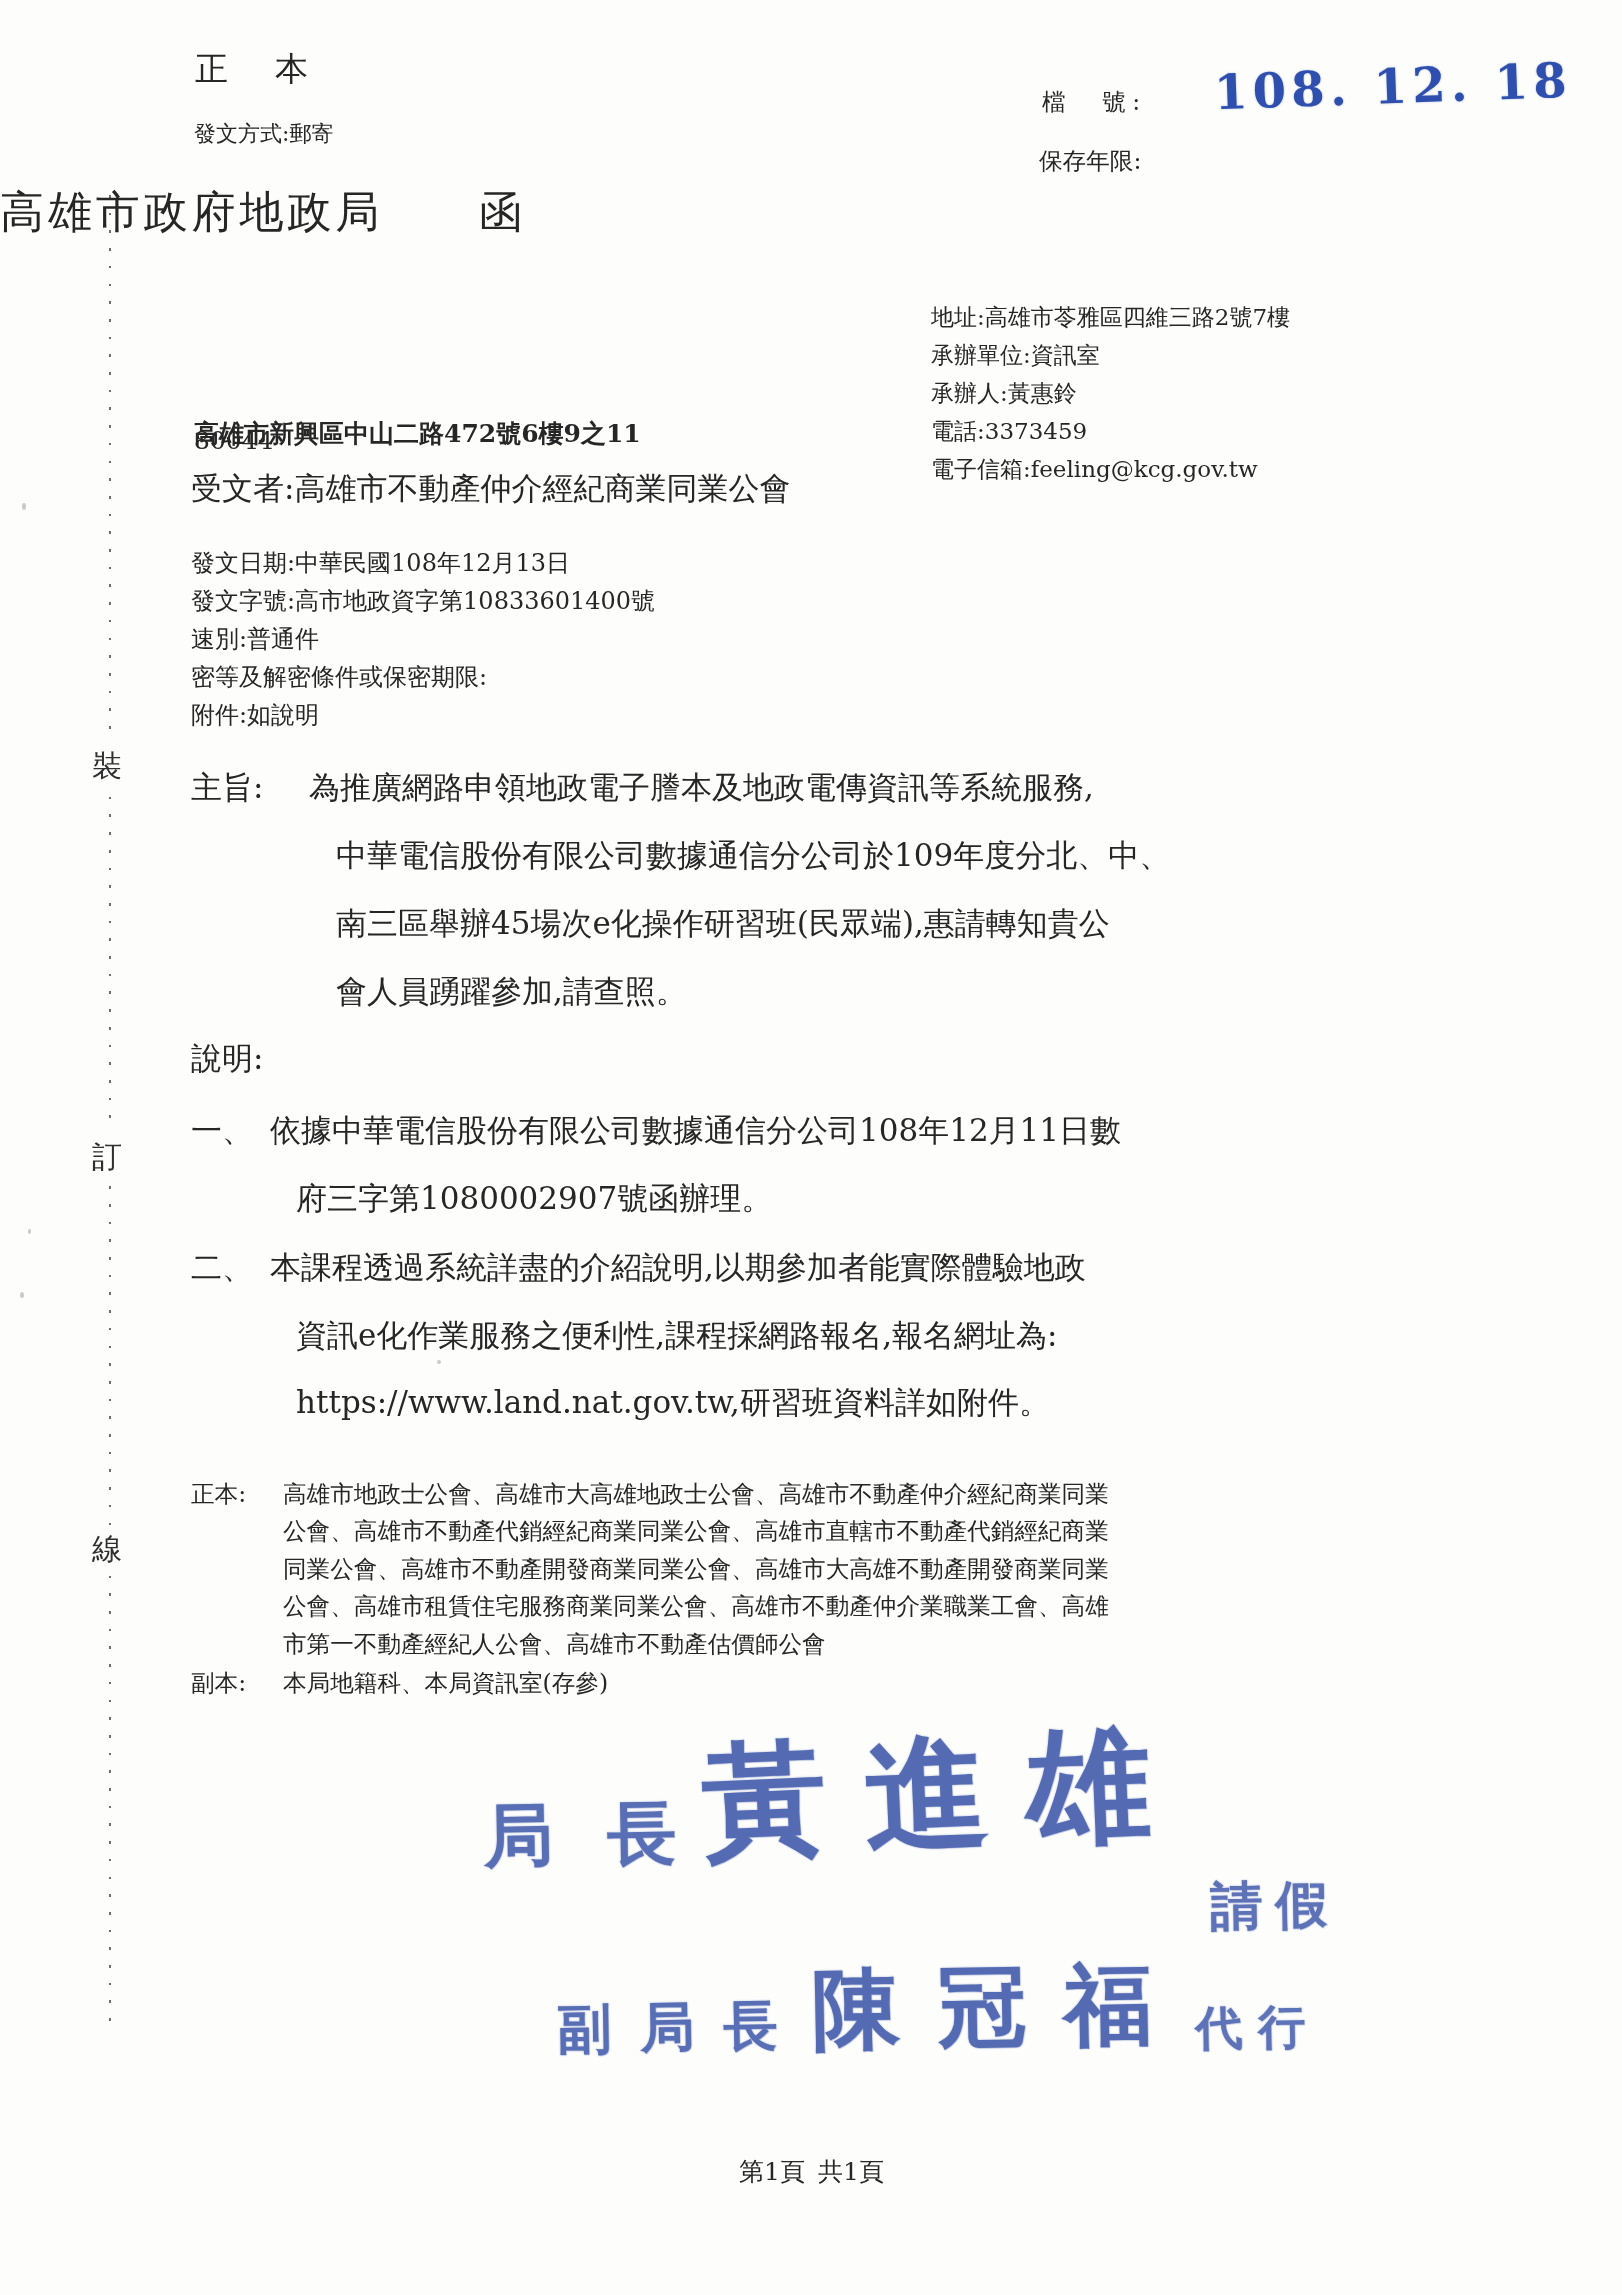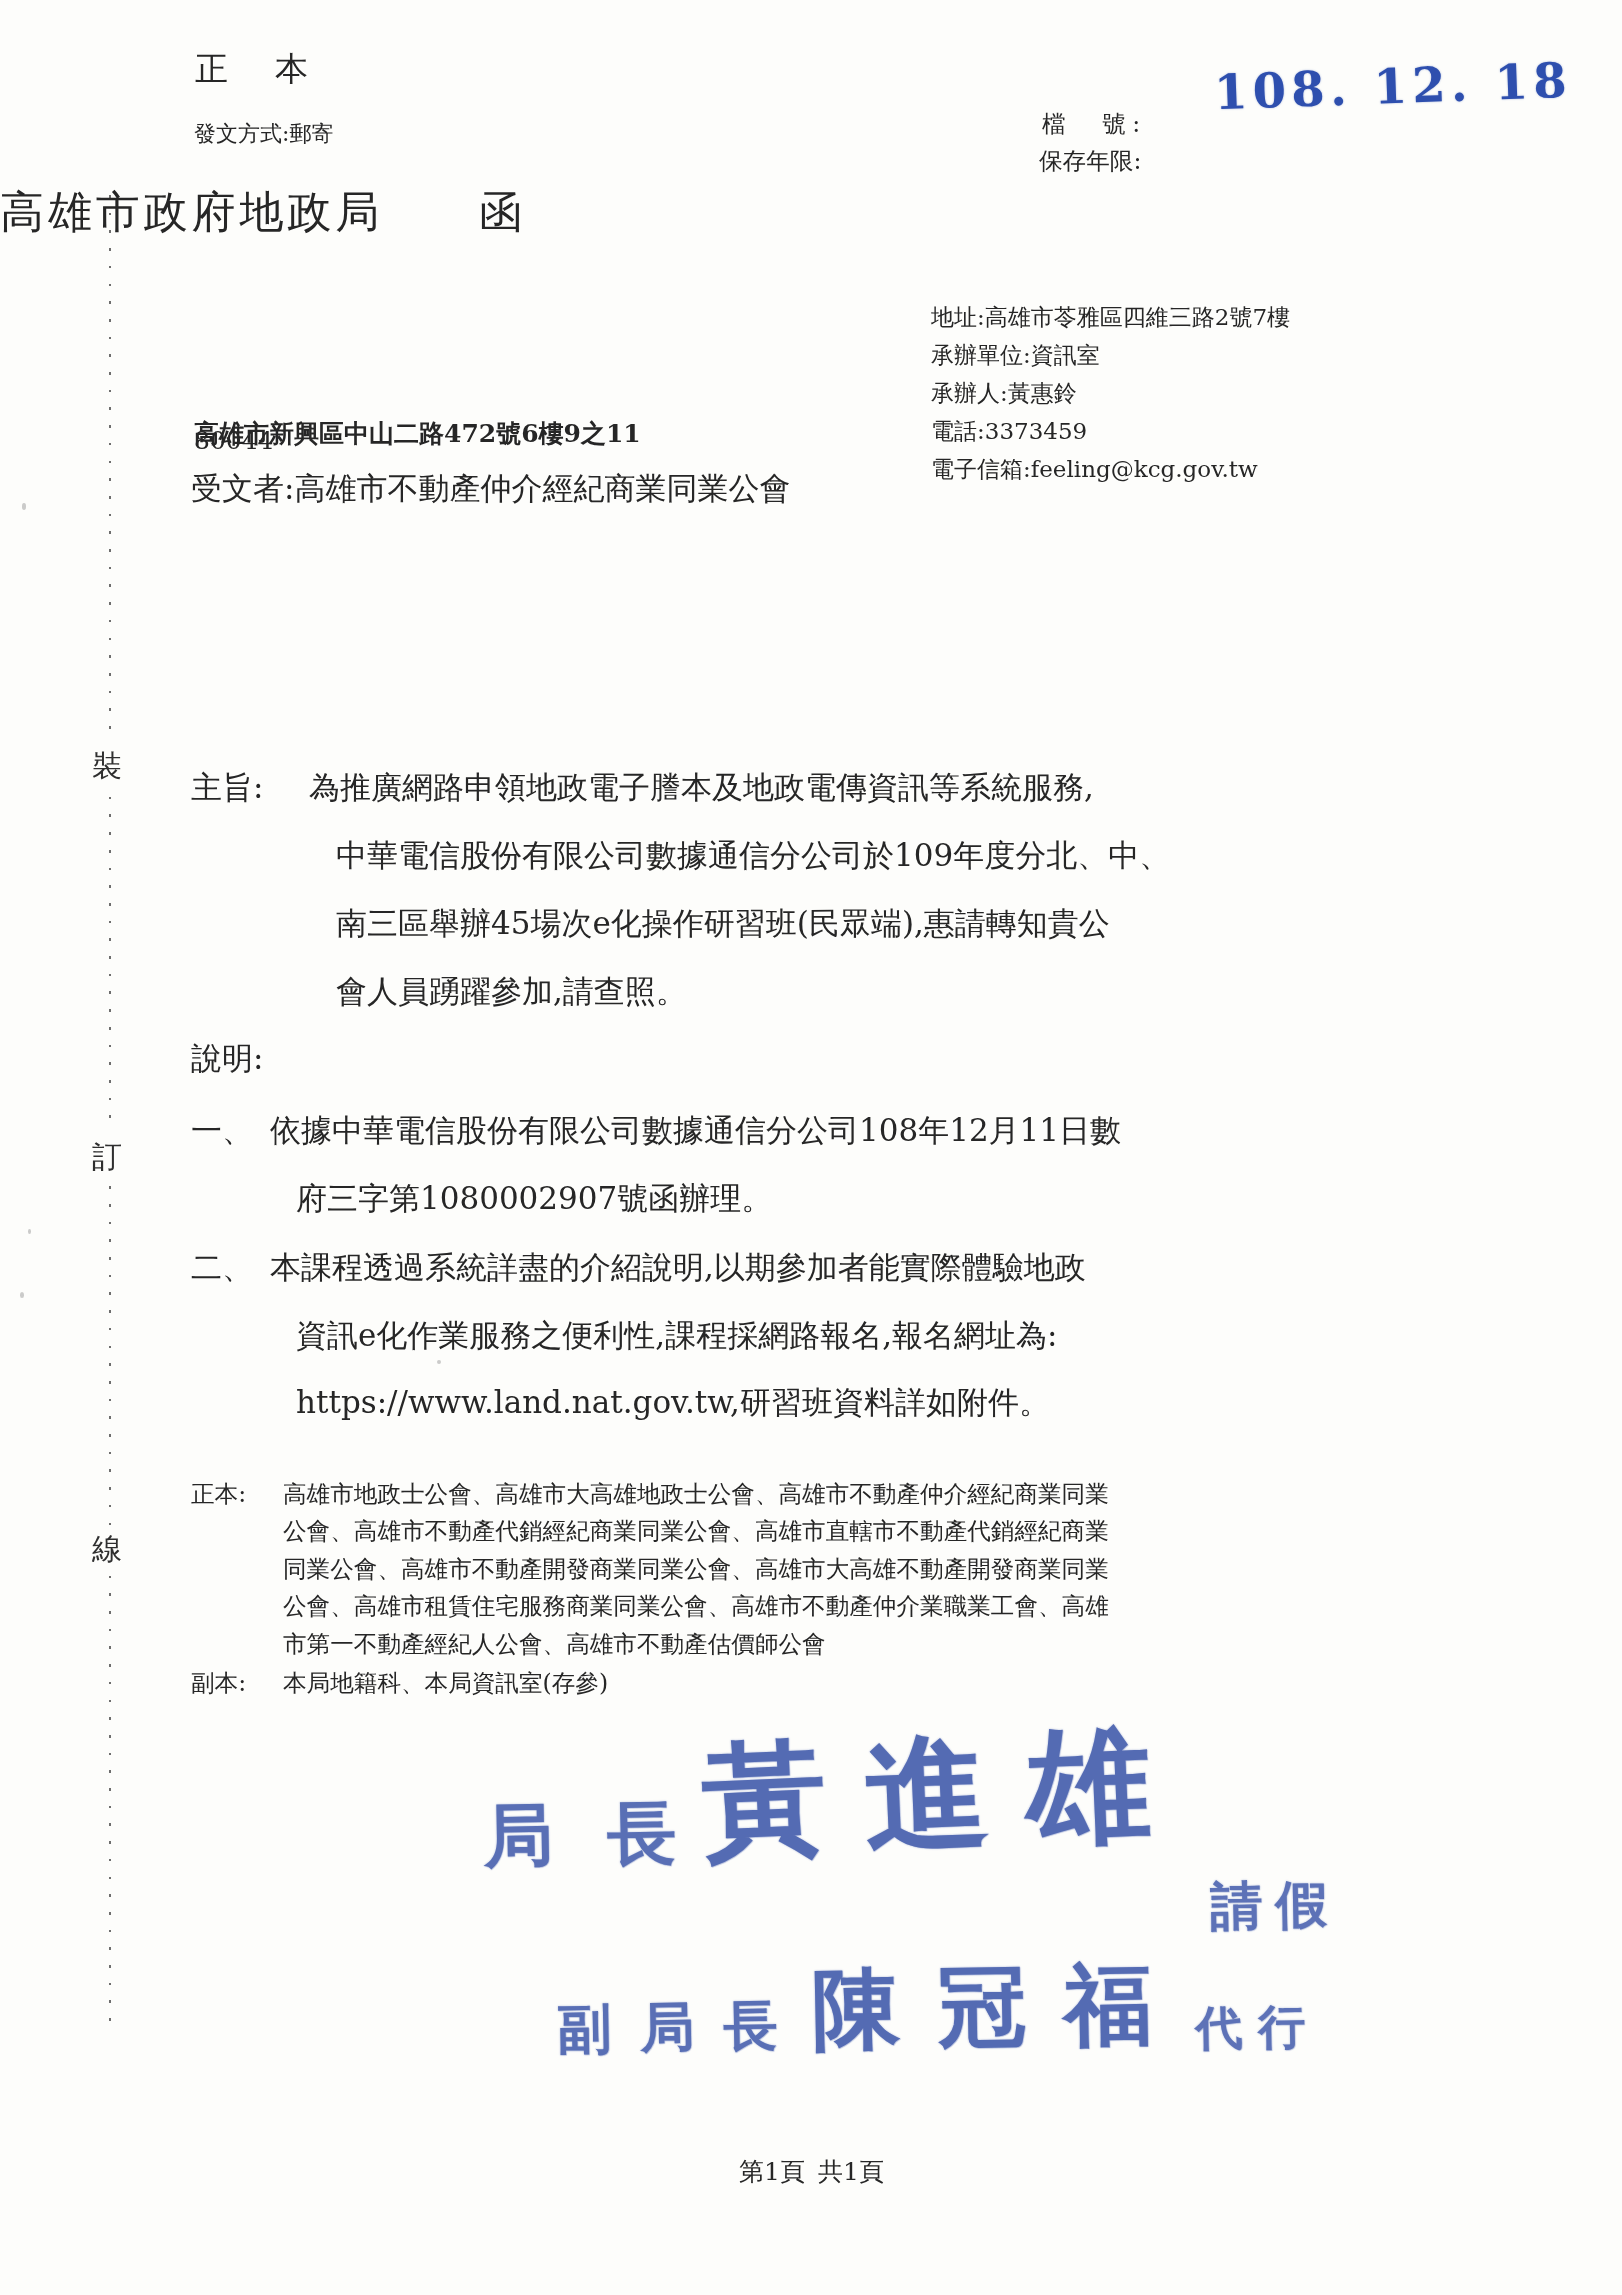--- a/index.html
+++ b/index.html
@@ -7,21 +7,21 @@
     position:relative;width:1623px;height:2295px;margin:0 auto;
     background:#fdfdfb;color:var(--ink,#262626);
     font-family:"DejaVu Serif","Liberation Serif",serif;
     overflow:hidden;
   }
   .abs{position:absolute;white-space:nowrap;}
 
   
   .copy-type{left:195px;top:47px;font-size:33px;letter-spacing:47px;}
   .delivery{left:194px;top:119px;font-size:22px;}
-  .file-label{left:1042px;top:86px;font-size:23.6px;letter-spacing:6.5px;margin-top:22px;}
+  .file-label{left:1042px;top:86px;font-size:23.6px;letter-spacing:6.5px;}
   .retention{left:1039px;top:145px;font-size:23.6px;}
   .date-stamp{
     left:1214px;top:58px;font-size:48px;font-weight:700;
     color:var(--date-stamp-blue,#2e4fae);letter-spacing:5.2px;
     transform:rotate(-2deg);
     text-shadow:0 0 2px rgba(46,79,174,.45);
   }
   .title{left:0;right:0;top:183px;text-align:left;font-size:44px;letter-spacing:3.9px;}
 
   
@@ -80,20 +80,27 @@
     <div>承辦單位:資訊室</div>
     <div>承辦人:黃惠鈴</div>
     <div>電話:3373459</div>
     <div>電子信箱:feeling@kcg.gov.tw</div>
   </div>
 
   <div class="abs postal">80044</div>
   <div class="abs raddr">高雄市新興區中山二路472號6樓9之11</div>
   <div class="abs recipient">受文者:高雄市不動產仲介經紀商業同業公會</div>
 
+  <div class="abs meta">
+    <div>發文日期:中華民國108年12月13日</div>
+    <div>發文字號:高市地政資字第10833601400號</div>
+    <div>速別:普通件</div>
+    <div>密等及解密條件或保密期限:</div>
+    <div>附件:如說明</div>
+  </div>
 
   <div class="abs b" style="left:191px;top:767px">主旨:</div>
   <div class="abs b" style="left:309px;top:767px">為推廣網路申領地政電子謄本及地政電傳資訊等系統服務,</div>
   <div class="abs b" style="left:336px;top:835px">中華電信股份有限公司數據通信分公司於109年度分北、中、</div>
   <div class="abs b" style="left:336px;top:903px">南三區舉辦45場次e化操作研習班(民眾端),惠請轉知貴公</div>
   <div class="abs b" style="left:336px;top:971px">會人員踴躍參加,請查照。</div>
 
   <div class="abs b" style="left:191px;top:1038px">說明:</div>
   <div class="abs b" style="left:191px;top:1110px">一、</div>
   <div class="abs b" style="left:270px;top:1110px">依據中華電信股份有限公司數據通信分公司108年12月11日數</div>

